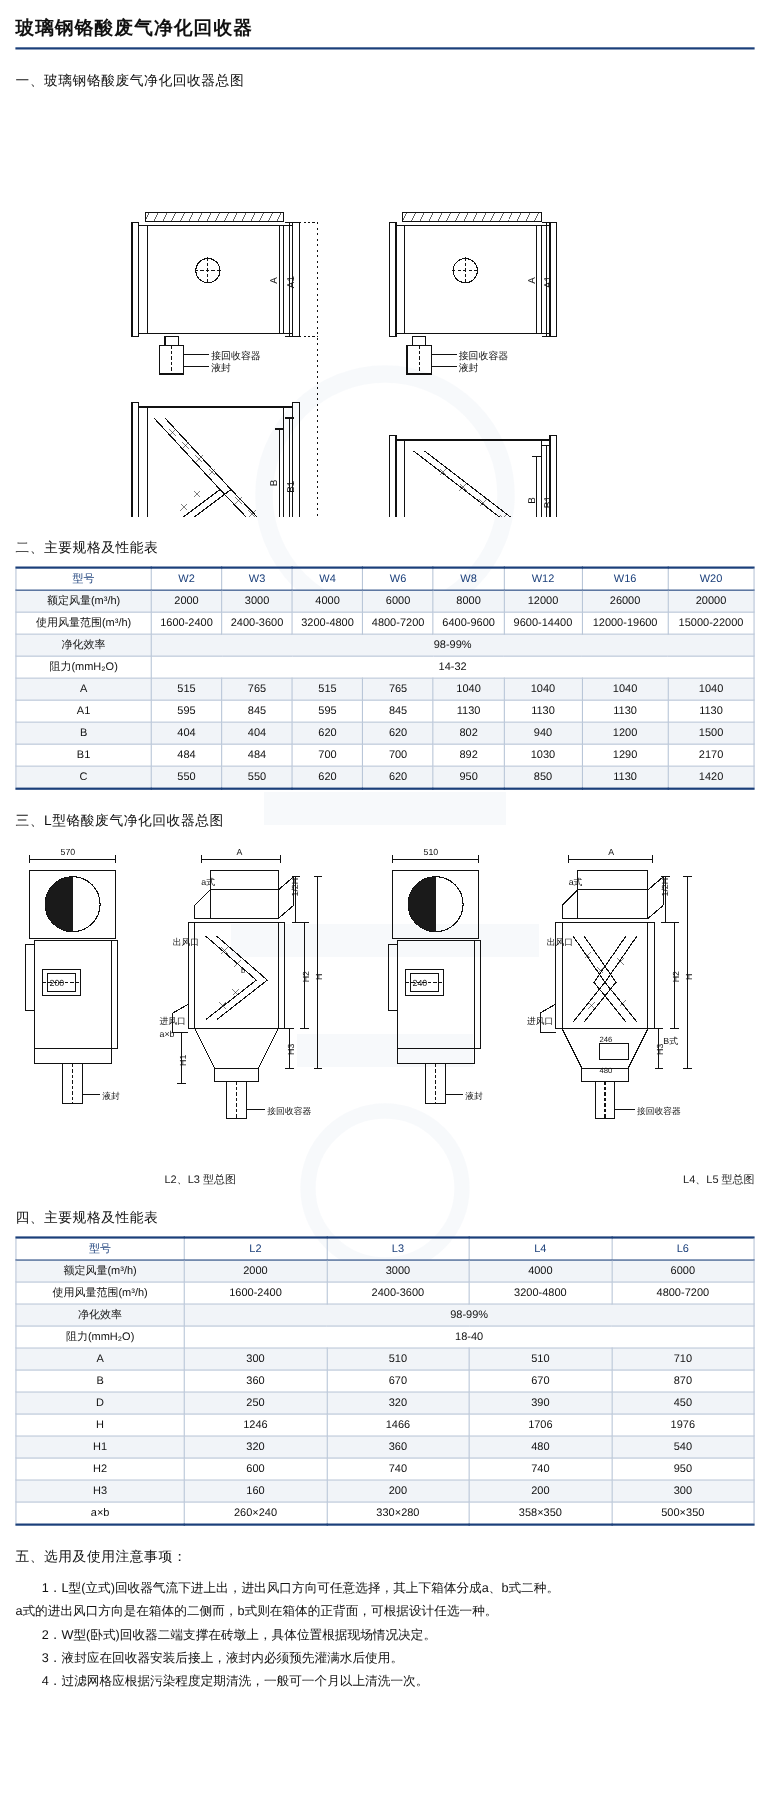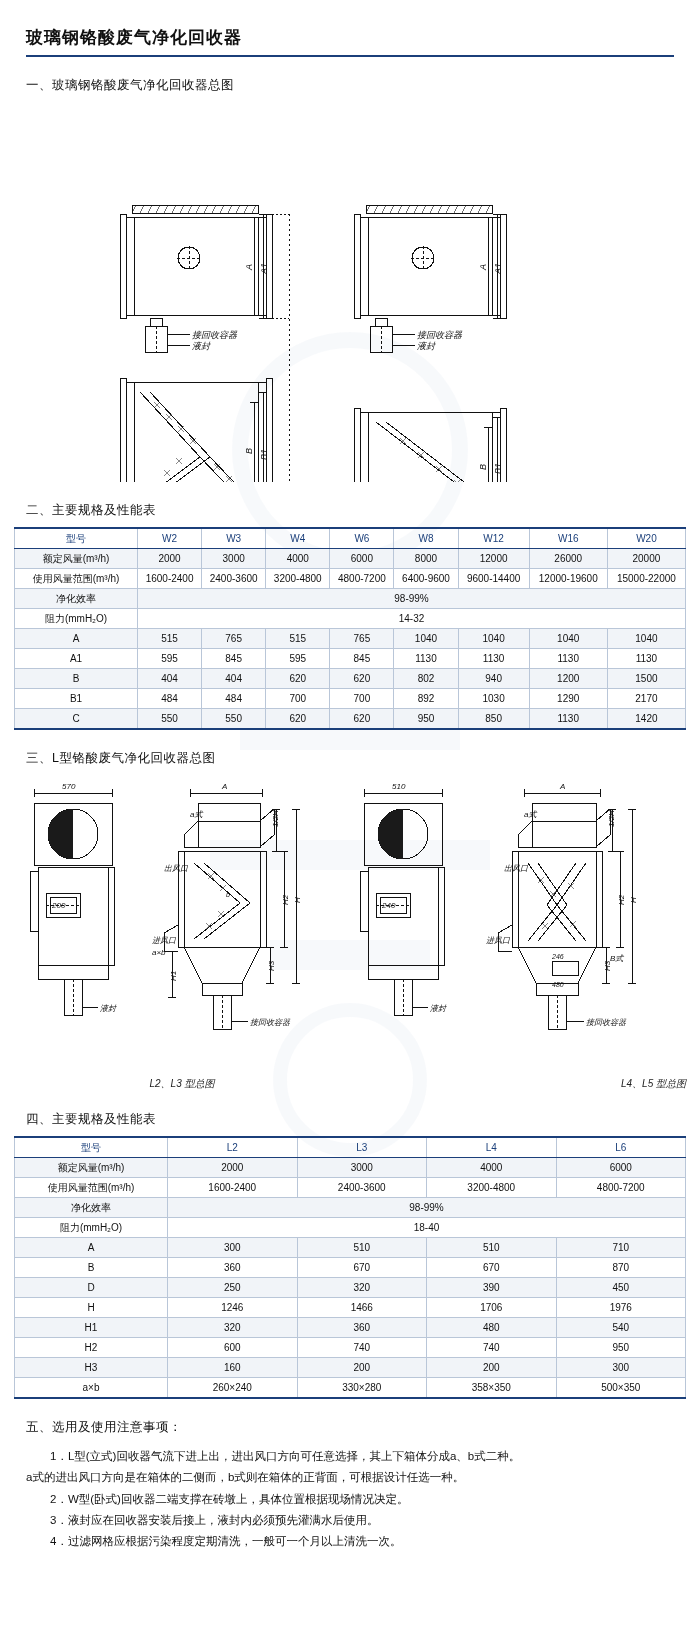--- a/index.html
+++ b/index.html
@@ -7,21 +7,21 @@
     width:700px;
     background:#ffffff;
     font-family:"Liberation Sans","DejaVu Sans",sans-serif;
     color:#111;
     -webkit-font-smoothing:antialiased;
   }
   .page{
     position:relative;
     width:700px;
     min-height:1650px;
-    padding:12px;
+    padding:0;
     box-sizing:border-box;
     overflow:hidden;
   }
   .watermark{
     position:absolute;
     left:50%;
     top:300px;
     transform:translateX(-50%);
     width:520px;height:900px;
     opacity:.07;
@@ -39,21 +39,21 @@
   .title-rule{
     margin:6px 14px 0 14px;
     border-bottom:2px solid #1b3f7a;
   }
   .section-h{
     font-size:12.5px;
     font-weight:normal;
     margin:20px 0 8px 14px;
     letter-spacing:.5px;
   }
-  .fig-wrap{position:relative;margin:4px 0 0 0;font-style:italic;}
+  .fig-wrap{position:relative;margin:4px 0 0 0;}
   .fig-caption{
     text-align:center;
     font-size:10px;
     color:#222;
   }
   table.spec{
     border-collapse:collapse;
     width:672px;
     margin:4px auto 12px auto;
     font-size:10px;

